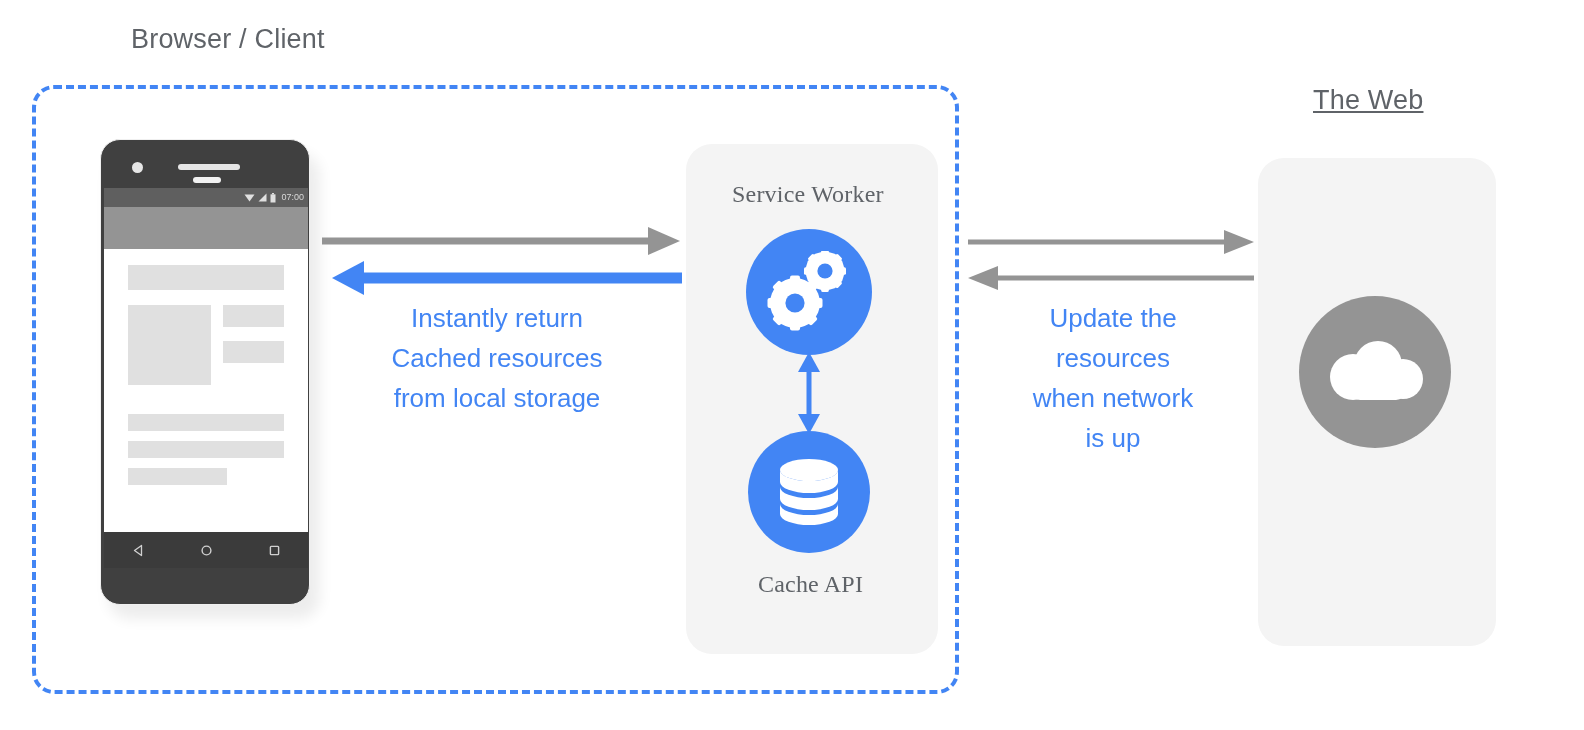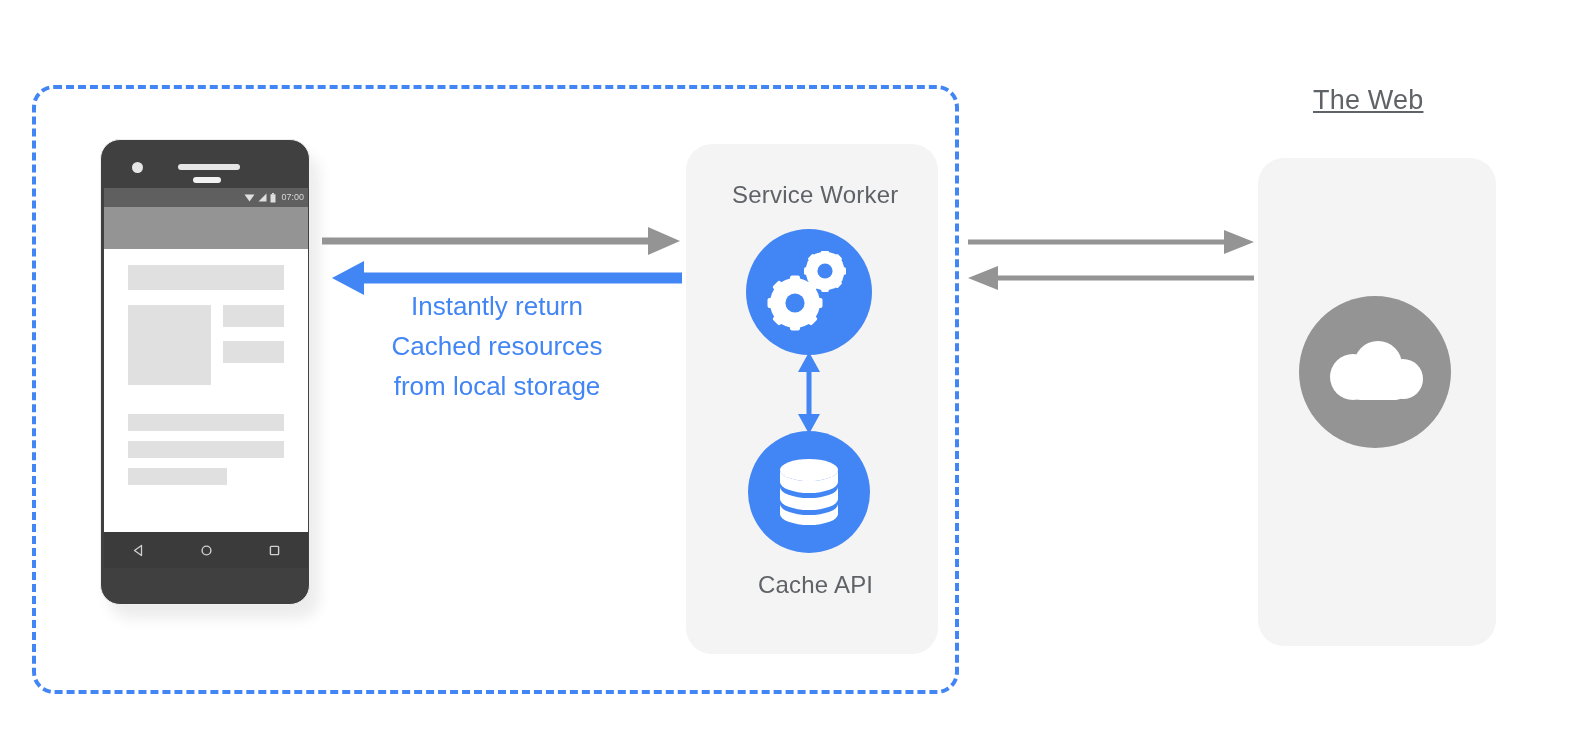--- a/index.html
+++ b/index.html
@@ -22,20 +22,21 @@
   }
   #browser-client-label { left: 131px; top: 24px; }
   #the-web-label { left: 1313px; top: 85px; text-decoration: underline; }
 
   .panel-label {
     position: absolute;
     color: #5f6368;
     font-size: 24px;
     white-space: nowrap;
     letter-spacing: .2px;
+    font-family: Liberation Serif, serif;
   }
   #sw-title { left: 732px; top: 181px; }
   #cache-title { left: 758px; top: 571px; text-align: center; }
 
   
   #browser-boundary {
     position: absolute;
     left: 32px; top: 85px;
     width: 927px; height: 609px;
     border: 4px dashed #4285f4;
@@ -161,28 +162,29 @@
 
   
   .caption {
     position: absolute;
     color: #4285f4;
     font-size: 26px;
     line-height: 40px;
     text-align: center;
     white-space: pre-line;
   }
-  #caption-left  { left: 354px; top: 286px; width: 286px; }
+  #caption-left  { left: 354px; top: 298px; width: 286px; }
   #caption-right { left: 1000px; top: 298px; width: 226px; }
 </style>
 </head>
 <body>
 
 <div id="stage">
 
+  <div class="label" id="browser-client-label">Browser / Client</div>
 
   <div class="label" id="the-web-label">The Web</div>
 
   <div id="browser-boundary"></div>
 
   <div id="phone-wrap">
     <div id="phone-shadow"></div>
     <div id="phone-body">
       <div id="phone-camera"></div>
       <div id="phone-speaker"></div>
@@ -247,20 +249,24 @@
   </svg>
   <svg class="arrow-svg" id="arrow-right-bottom" viewBox="0 0 286 32">
     <line x1="26" y1="16" x2="286" y2="16" stroke="#949494" stroke-width="5"></line>
     <path d="M30 4 L30 28 L0 16 Z" fill="#949494"></path>
   </svg>
 
   <div class="caption" id="caption-left">Instantly return
 Cached resources
 from local storage</div>
 
+  <div class="caption" id="caption-right">Update the
+resources
+when network
+is up</div>
 
   <div id="sw-panel"></div>
 
   <div class="panel-label" id="sw-title">Service Worker</div>
 
   <div id="sw-circle">
     <svg width="92" height="82" viewBox="0 0 92 82">
 
       <g transform="translate(62,20)">
         <path fill="#ffffff" d="

